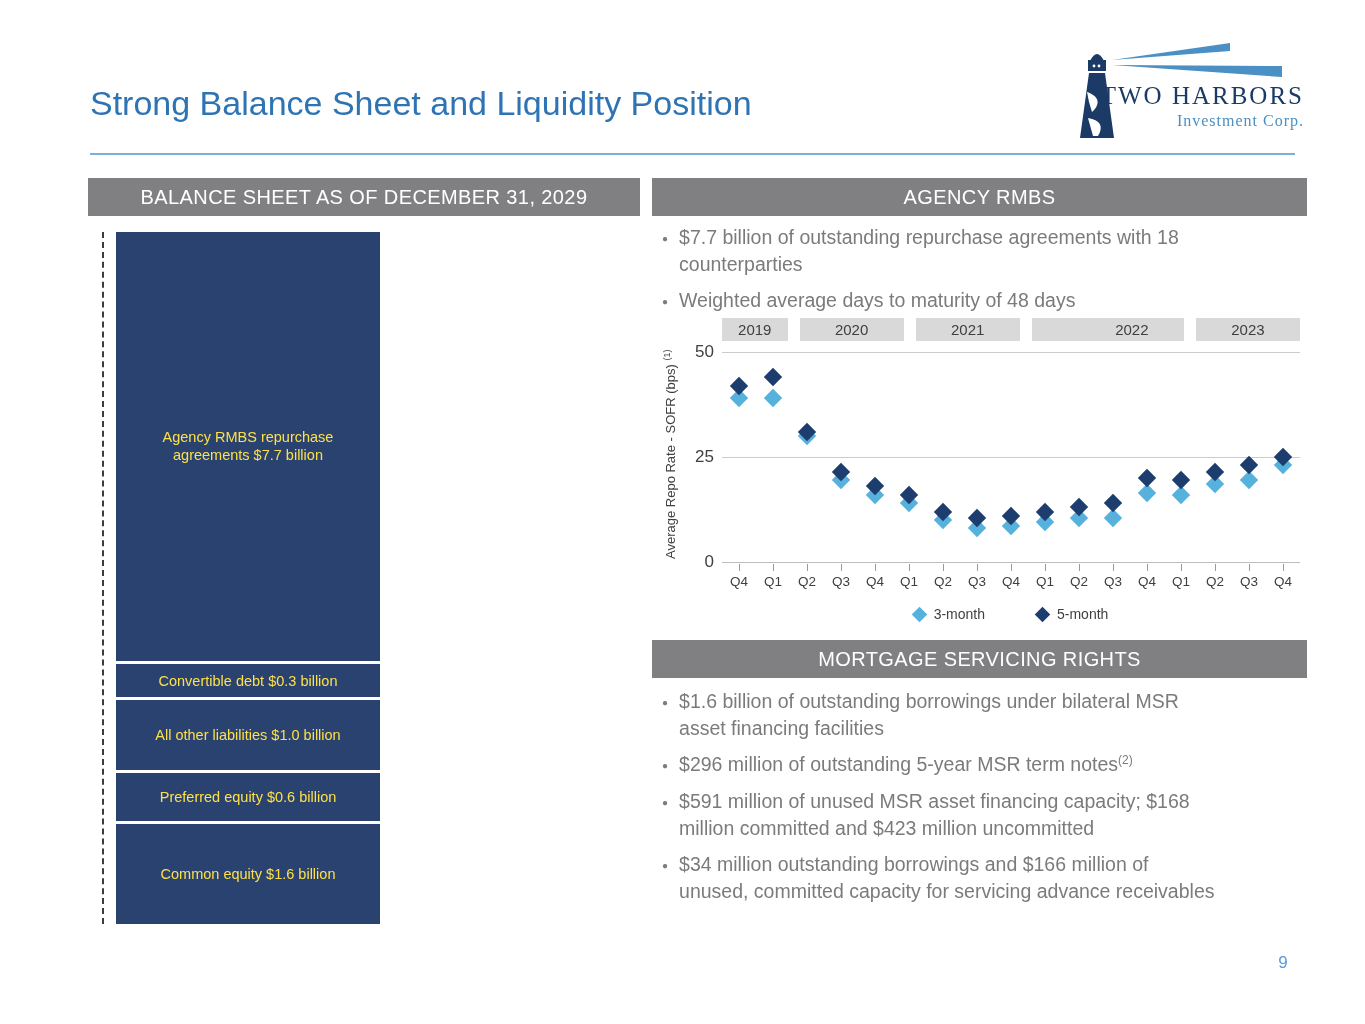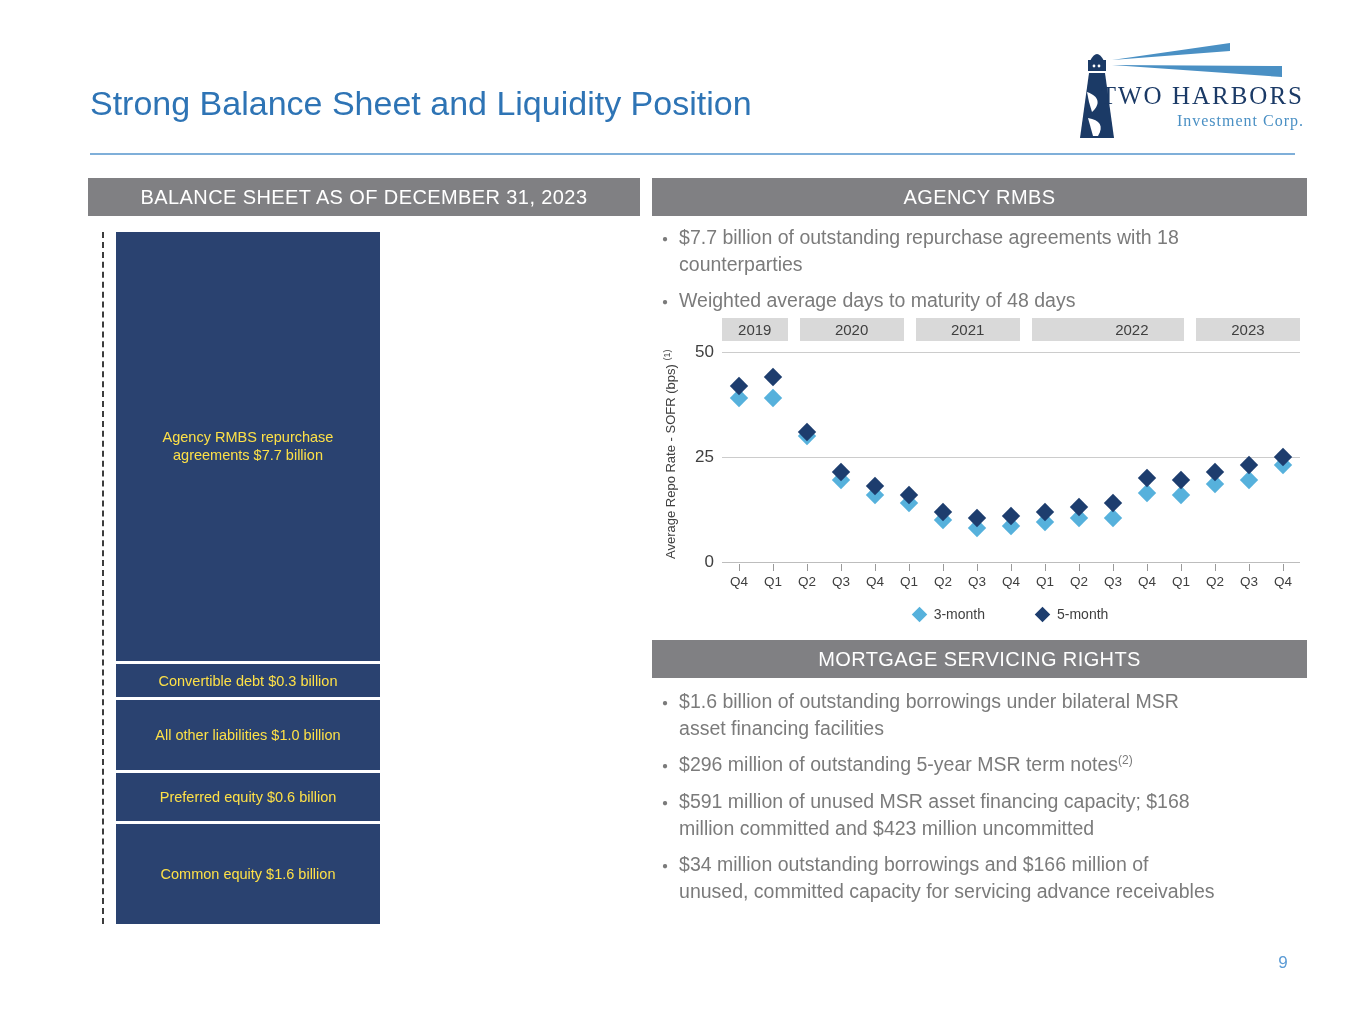--- a/index.html
+++ b/index.html
@@ -90,21 +90,21 @@
     <path d="M20,80 C32,82 36,88 30,98 L25,98 Z" fill="#ffffff"></path>
     <circle cx="26" cy="28" r="1.4" fill="#ffffff"></circle>
     <circle cx="31" cy="28" r="1.4" fill="#ffffff"></circle>
 
     <text x="236" y="66" text-anchor="end" font-family="Liberation Serif, serif" font-size="25" letter-spacing="2" fill="#1B3A66">TWO HARBORS</text>
     <text x="236" y="88" text-anchor="end" font-family="Liberation Serif, serif" font-size="16" letter-spacing="1" fill="#4A90C4">Investment Corp.</text>
   </svg>
 </div>
 
 <div class="left-panel">
-  <div class="panel-header">BALANCE SHEET AS OF DECEMBER 31, 2023</div>
+  <div class="panel-header">BALANCE SHEET AS OF DECEMBER 31, 2029</div>
   <div class="columns">
     <div class="col-divider"></div>
     <div class="bs-col col-liab">
         <div class="bs-block liab" style="flex-grow: 7.7;">Agency RMBS repurchase<br>agreements $7.7 billion</div>
         <div class="bs-block liab" style="flex-grow: 0.3;">Convertible debt $0.3 billion</div>
         <div class="bs-block liab" style="flex-grow: 1;">All other liabilities $1.0 billion</div>
         <div class="bs-block liab" style="flex-grow: 0.6;">Preferred equity $0.6 billion</div>
         <div class="bs-block liab" style="flex-grow: 1.6;">Common equity $1.6 billion</div>
       </div>
   </div>

